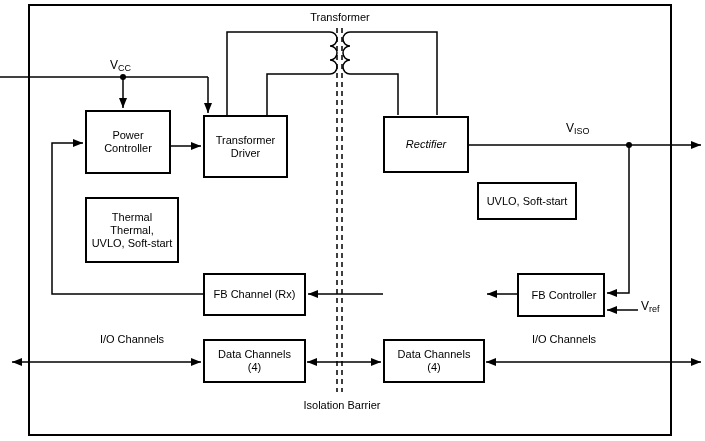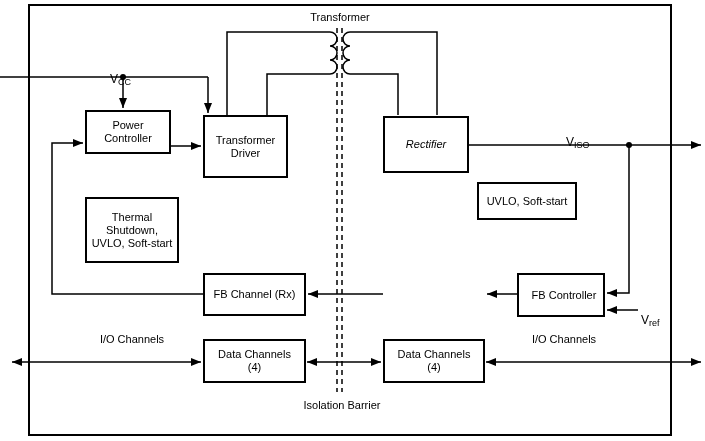--- a/index.html
+++ b/index.html
@@ -27,21 +27,21 @@
     z-index:3;
   }
   .lbl{
     position:absolute;
     font-size:11px;
     line-height:12px;
     white-space:nowrap;
     z-index:3;
   }
   .lbl.center{text-align:center;}
-  .vlbl{font-size:12px;margin-top:14px;}
+  .vlbl{font-size:12px;}
   .vlbl sub{font-size:9px;line-height:9px;vertical-align:-2px;}
 </style>
 </head>
 <body>
 
 <div class="stage">
 
   <svg class="layer" width="705" height="441" viewBox="0 0 705 441">
     <defs>
       <marker id="ah" markerWidth="11" markerHeight="9" refX="10" refY="4" orient="auto-start-reverse" markerUnits="userSpaceOnUse">
@@ -83,41 +83,41 @@
       <path d="M486,362 H701" marker-start="url(#ah)" marker-end="url(#ah)"></path>
 
       <path d="M337,28 V392" stroke-dasharray="5,4"></path>
       <path d="M342,28 V392" stroke-dasharray="5,4"></path>
     </g>
 
     <circle cx="123" cy="77" r="3" fill="#000"></circle>
     <circle cx="629" cy="145" r="3" fill="#000"></circle>
   </svg>
 
-  <div class="box" style="left:85px;top:110px;width:86px;height:44px;">
+  <div class="box" style="left:85px;top:110px;width:86px;height:64px;">
     <div>Power</div>
     <div>Controller</div>
   </div>
 
   <div class="box" style="left:203px;top:115px;width:85px;height:63px;">
     <div>Transformer</div>
     <div>Driver</div>
   </div>
 
   <div class="box" style="left:383px;top:116px;width:86px;height:57px;font-style:italic;">
     <div>Rectifier</div>
   </div>
 
   <div class="box" style="left:477px;top:182px;width:100px;height:38px;">
     <div>UVLO, Soft-start</div>
   </div>
 
   <div class="box" style="left:85px;top:197px;width:94px;height:66px;justify-content:center;">
     <div>Thermal</div>
-    <div>Shutdown,</div>
+    <div>Thermal,</div>
     <div>UVLO, Soft-start</div>
   </div>
 
   <div class="box" style="left:203px;top:273px;width:103px;height:43px;">
     <div>FB Channel (Rx)</div>
   </div>
 
 
   <div class="box" style="left:517px;top:273px;width:88px;height:44px;padding-left:6px;">
     <div>FB Controller</div>

